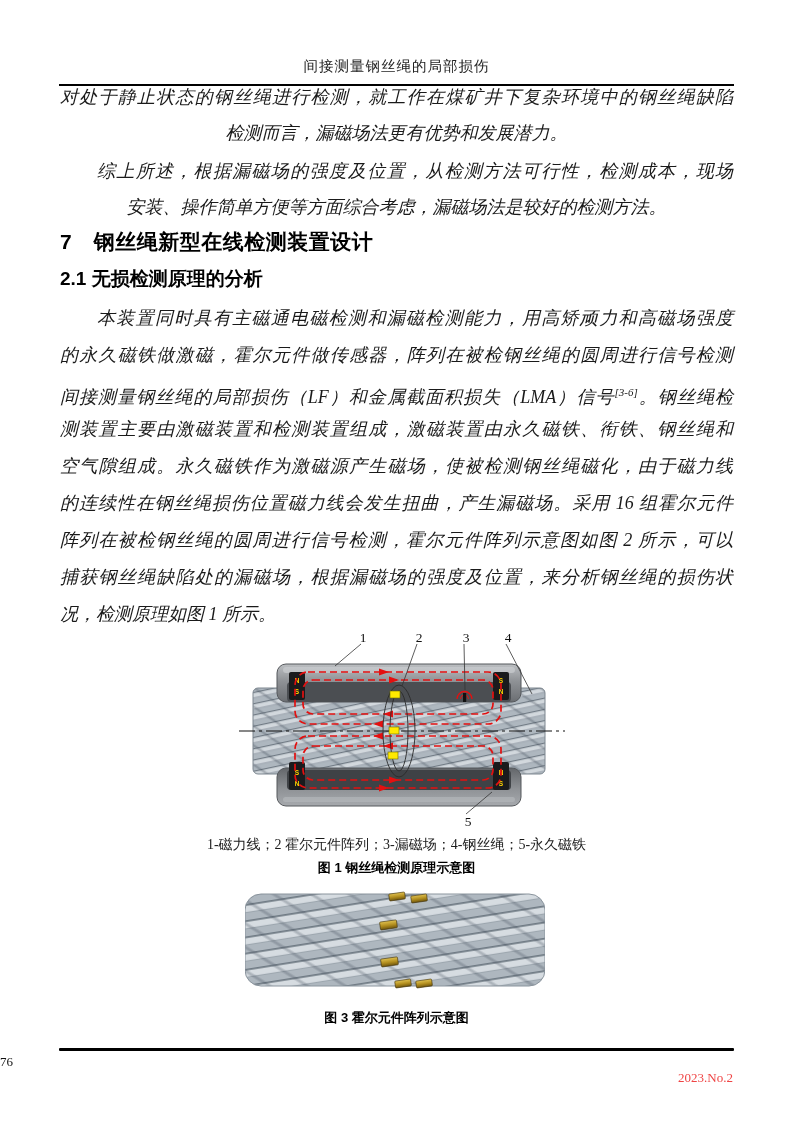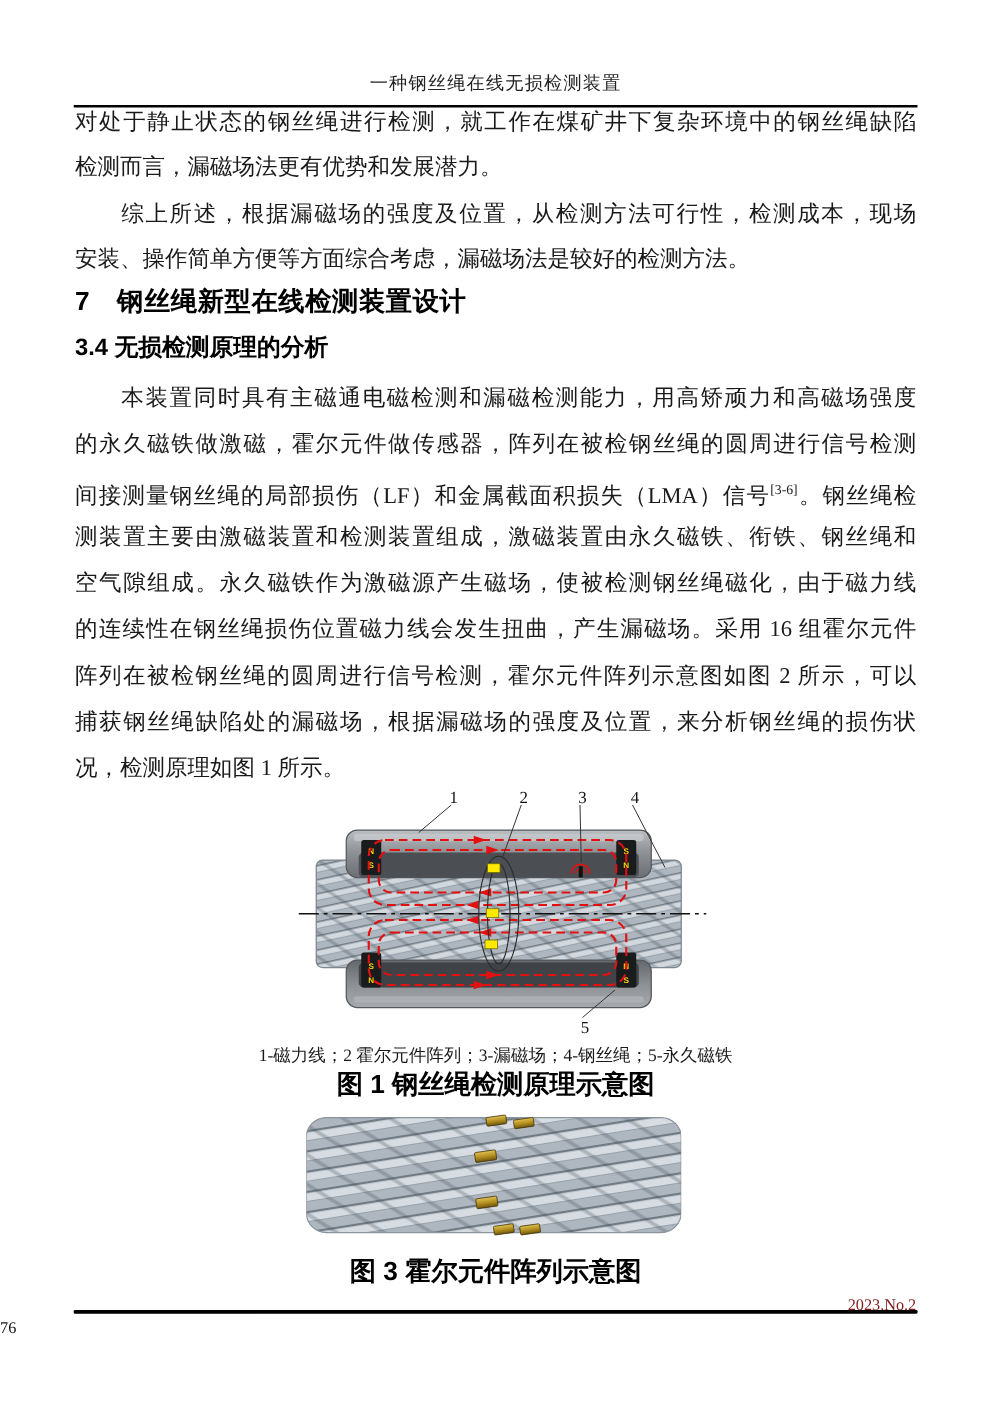--- a/index.html
+++ b/index.html
@@ -7,22 +7,22 @@
     position:relative; width:793px; height:1122px; background:#ffffff;
     font-family:"Liberation Serif","DejaVu Serif",serif; color:#1a1a1a;
     overflow:hidden;
   }
   .running-title {
     position:absolute; top:57px; left:0; right:0; text-align:center;
     font-size:14.5px; letter-spacing:1px; color:#222;
   }
   .header-rule { position:absolute; top:84px; left:59px; width:675px; height:2px; background:#000; }
 
-  .para { position:absolute; left:60px; width:673px; font-size:18px; }
-  .lh36 .line { line-height:36px; height:36px; }
+  .para { position:absolute; left:60px; width:673px; font-size:18px;font-style:italic; }
+  .lh36 .line { line-height:36px; height:36px;text-align:center; }
   .lh37 .line { line-height:37px; height:37px; }
   .line.j { text-align:justify; text-align-last:justify; }
   .line.ind { text-indent:37px; }
   sup.cite { font-size:11px; vertical-align:7px; letter-spacing:0;margin-top:44px; }
 
   .sec-heading {
     position:absolute; left:60px; width:673px; top:228px;
     font-family:"Liberation Sans","DejaVu Sans",sans-serif; font-weight:bold;
     font-size:21px; line-height:28px; color:#000; letter-spacing:0.5px;
   }
@@ -35,52 +35,52 @@
   .fig1-wrap { position:absolute; left:237px; top:628px; width:330px; height:200px; }
   .fig2-wrap { position:absolute; left:245px; top:888px; width:300px; height:105px; }
 
   .fig-legend {
     position:absolute; top:836px; left:0; right:0; text-align:center;
     font-size:14px; color:#1a1a1a;
   }
   .fig-caption {
     position:absolute; left:0; right:0; text-align:center;
     font-family:"Liberation Sans","DejaVu Sans",sans-serif; font-weight:bold;
-    font-size:21px; line-height:24px; color:#000;
+    font-size:13px; line-height:24px; color:#000;
   }
   .cap1 { top:856px; }
   .cap2 { top:1006px; }
 
   .footer-rule { position:absolute; top:1048px; left:59px; width:675px; height:2.5px; background:#000; border-radius:1px; }
   .footer-page { position:absolute; top:1054px; left:0; right:0; text-align:left; font-size:13px; color:#111; }
-  .footer-issue { position:absolute; top:1036px; right:60px; font-size:13px; color:#7f1d1d;margin-left:12px; }
+  .footer-issue { position:absolute; top:1070px; right:60px; font-size:13px; color:#ef4444;margin-left:12px; }
 
   svg text.callout { font-family:"Liberation Serif","DejaVu Serif",serif; font-size:13.5px; fill:#111; }
   svg text.pole { font-family:"Liberation Sans","DejaVu Sans",sans-serif; font-size:6.5px; font-weight:bold; fill:#ffd400; }
 </style>
 </head>
 <body>
 
 <div class="page">
 
-  <div class="running-title">一种钢丝绳在线无损检测装置</div>
+  <div class="running-title">间接测量钢丝绳的局部损伤</div>
   <div class="header-rule"></div>
 
   <div class="para lh36" style="top:79px">
     <div class="line j">对处于静止状态的钢丝绳进行检测，就工作在煤矿井下复杂环境中的钢丝绳缺陷</div>
     <div class="line">检测而言，漏磁场法更有优势和发展潜力。</div>
   </div>
 
   <div class="para lh36" style="top:153px">
     <div class="line j ind">综上所述，根据漏磁场的强度及位置，从检测方法可行性，检测成本，现场</div>
     <div class="line">安装、操作简单方便等方面综合考虑，漏磁场法是较好的检测方法。</div>
   </div>
 
   <div class="sec-heading">7　钢丝绳新型在线检测装置设计</div>
-  <div class="subsec-heading">3.4 无损检测原理的分析</div>
+  <div class="subsec-heading">2.1 无损检测原理的分析</div>
 
   <div class="para lh37" style="top:300px">
     <div class="line j ind">本装置同时具有主磁通电磁检测和漏磁检测能力，用高矫顽力和高磁场强度</div>
     <div class="line j">的永久磁铁做激磁，霍尔元件做传感器，阵列在被检钢丝绳的圆周进行信号检测</div>
     <div class="line j"><span>间接测量钢丝绳的局部损伤（LF）和金属截面积损失（LMA）信号</span><sup class="cite">[3-6]</sup><span>。钢丝绳检</span></div>
     <div class="line j">测装置主要由激磁装置和检测装置组成，激磁装置由永久磁铁、衔铁、钢丝绳和</div>
     <div class="line j">空气隙组成。永久磁铁作为激磁源产生磁场，使被检测钢丝绳磁化，由于磁力线</div>
     <div class="line j">的连续性在钢丝绳损伤位置磁力线会发生扭曲，产生漏磁场。采用 16 组霍尔元件</div>
     <div class="line j">阵列在被检钢丝绳的圆周进行信号检测，霍尔元件阵列示意图如图 2 所示，可以</div>
     <div class="line j">捕获钢丝绳缺陷处的漏磁场，根据漏磁场的强度及位置，来分析钢丝绳的损伤状</div>

